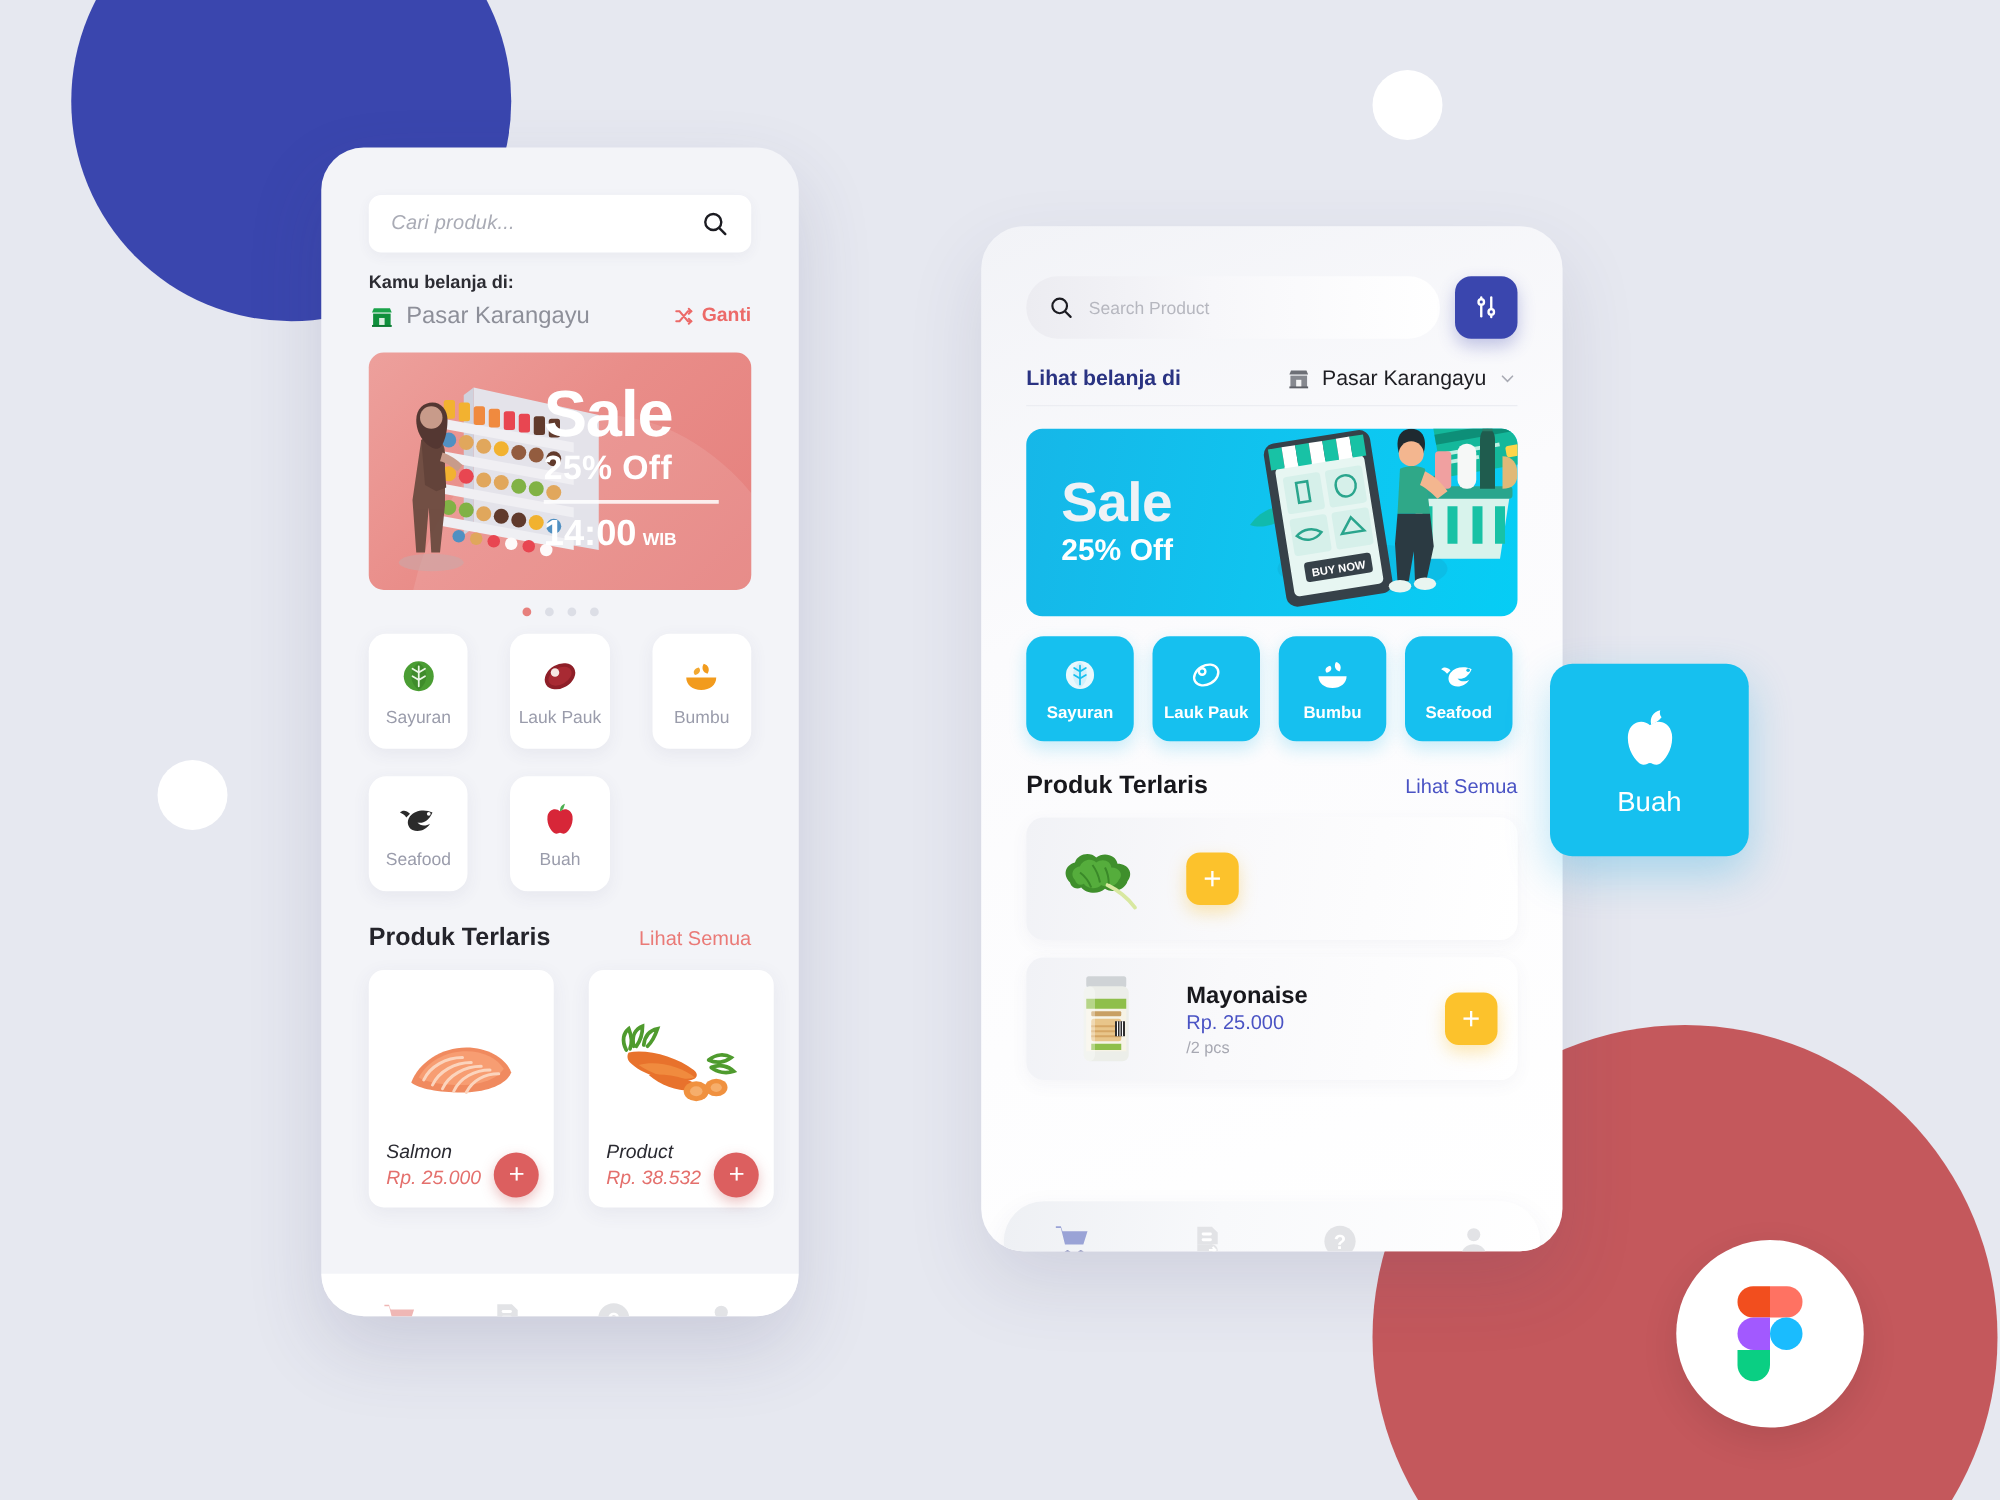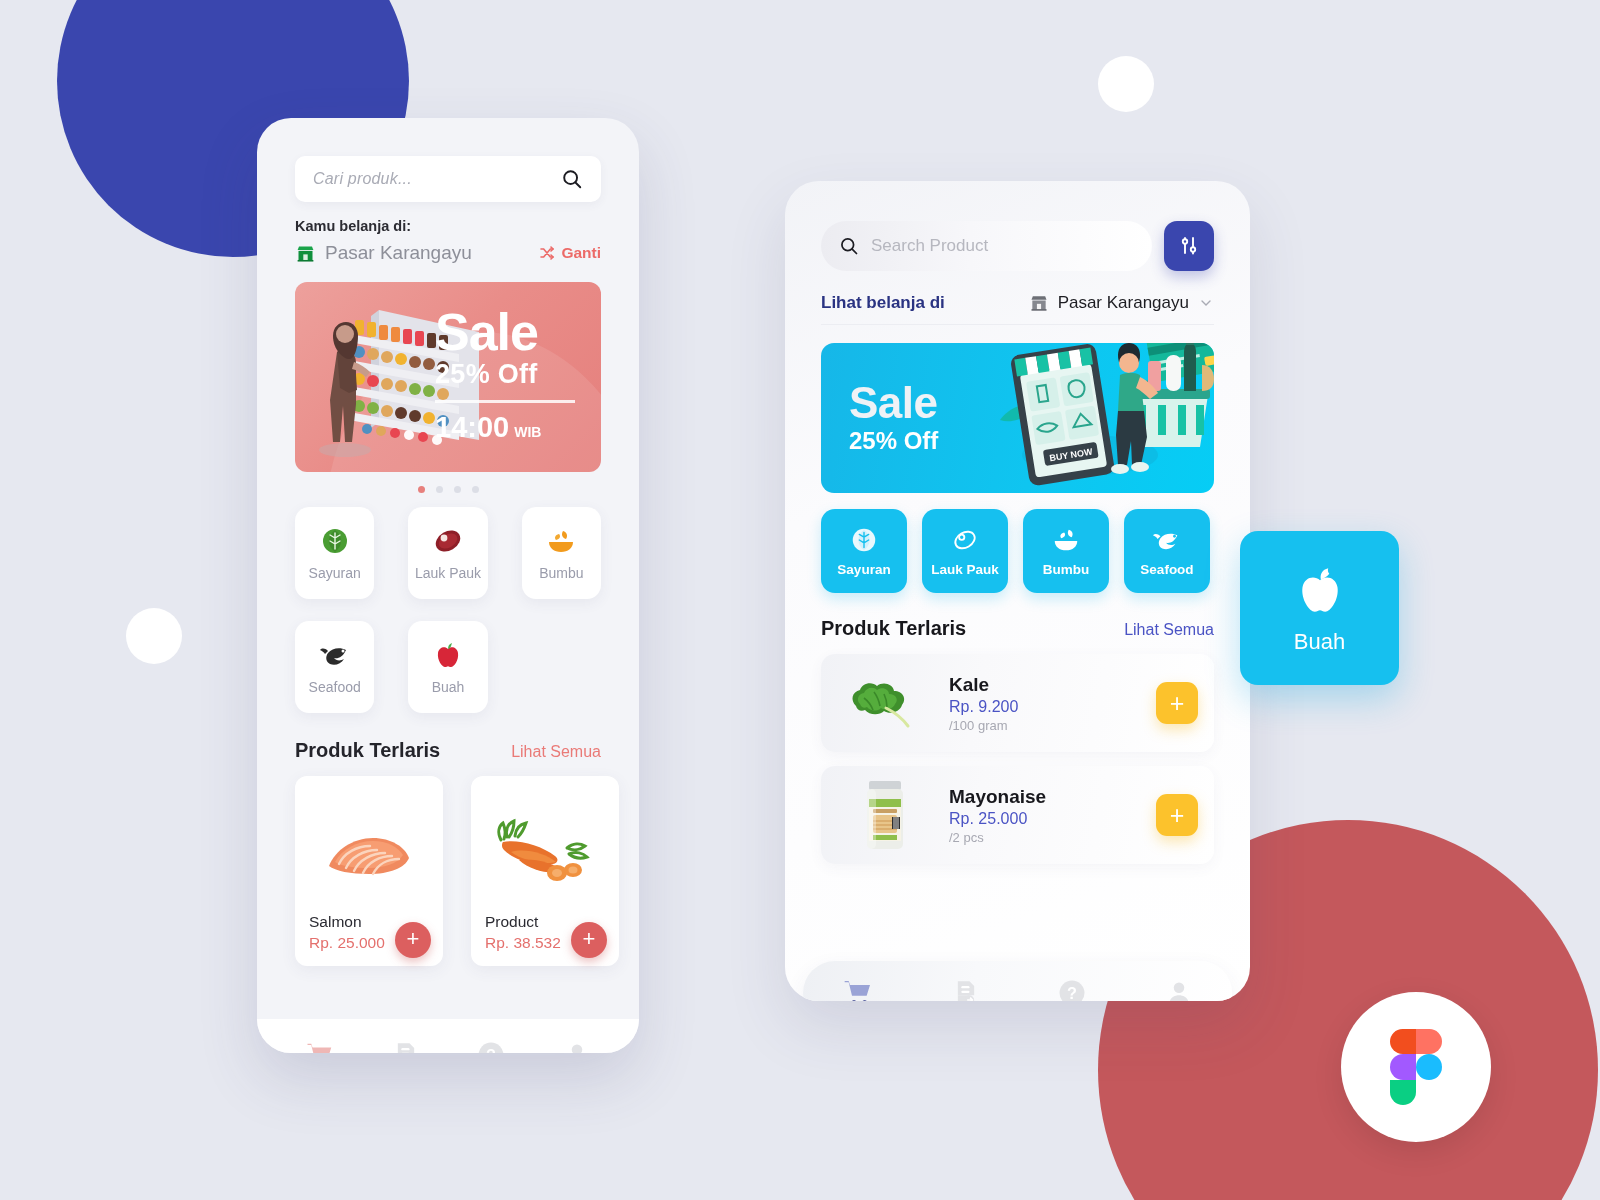--- a/index.html
+++ b/index.html
@@ -93,21 +93,21 @@
   .cat-card .cname { font-size:14px; color:#9a9cab; }
 
   .sec-head { margin-top:26px; display:flex; align-items:baseline; justify-content:space-between; }
   .sec-title { font-size:20px; font-weight:700; color:#24242b; }
   .sec-link  { font-size:16px; color:#ea7a77; }
 
   .prod-row { margin-top:14px; display:flex; gap:28px; }
   .prod-card {
     flex:1; background:#fff; border-radius:12px; height:190px; position:relative;
     box-shadow:0 4px 16px rgba(70,70,110,.07); padding:14px;
-    display:flex; flex-direction:column;
+    display:flex; flex-direction:column;font-style:italic;
   }
   .prod-card .img { flex:1; display:flex; align-items:center; justify-content:center; }
   .prod-card .pname { font-size:15.5px; color:#2a2a31; }
   .prod-card .pprice { font-size:15.5px; color:#e4706d; margin-top:3px; }
   .fab-red {
     position:absolute; right:12px; bottom:8px; width:36px; height:36px; border-radius:50%;
     background:#dc5f5f; color:#fff; font-size:22px; line-height:34px; text-align:center; font-weight:400;
     box-shadow:0 4px 10px rgba(200,80,80,.35);
   }
 
@@ -123,21 +123,21 @@
     box-shadow:0 26px 60px rgba(60,60,110,.13);
   }
   #phone-right .screen { position:relative; width:100%; height:100%; padding:0 36px; }
 
   .r-searchrow { margin-top:40px; display:flex; align-items:center; gap:12px; }
   .r-search {
     flex:1; height:50px; border-radius:25px;
     background:linear-gradient(90deg,#ececf1 0%,#f7f7fa 45%,#ffffff 100%);
     display:flex; align-items:center; padding:0 18px; gap:12px;
   }
-  .r-search .ph { font-size:17px; color:#b6b7bf; }
+  .r-search .ph { font-size:14px; color:#b6b7bf; }
   .filter-btn {
     width:50px; height:50px; border-radius:13px; background:#3a46ae;
     display:flex; align-items:center; justify-content:center;
     box-shadow:0 6px 14px rgba(58,70,174,.30);
   }
 
   .r-storerow { margin-top:22px; display:flex; align-items:center; justify-content:space-between; padding-bottom:11px; border-bottom:1px solid #ecedf2; }
   .r-storelabel { font-size:17px; font-weight:700; color:#2a3382; }
   .r-storepick { display:flex; align-items:center; gap:9px; }
   .r-storename { font-size:17px; color:#1d1d22; }
@@ -637,25 +637,20 @@
           <path d="M22 36c-4-4-2-10 4-11 2-5 9-7 13-3 5-4 12-1 12 4 7 0 10 6 6 10-2 5-9 7-14 4-4 4-11 3-14-1-3 2-6 0-7-3z"></path>
         </g>
         <path d="M48 40c8 4 16 10 22 18" stroke="#d8e8a0" stroke-width="3" fill="none" stroke-linecap="round"></path>
         <g stroke="#2f7a21" stroke-width="1.6" fill="none" opacity=".7">
           <path d="M26 30c4 3 7 7 9 12"></path>
               <path d="M36 24c3 4 5 9 6 14"></path>
               <path d="M46 26c2 4 3 9 3 13"></path>
         </g>
       </svg>
     </span>
-    <span class="info">
-      <span class="rname" style="display:block">Kale</span>
-      <span class="rprice" style="display:block">Rp. 9.200</span>
-      <span class="runit" style="display:block">/100 gram</span>
-    </span>
     <span class="fab-yellow">+</span>
   </div>
 
   <div class="r-prod">
     <span class="thumb">
       <svg width="64" height="76" viewBox="0 0 64 76">
         <rect x="16" y="4" width="32" height="9" rx="2" fill="#cfd3d6"></rect>
         <rect x="14" y="12" width="36" height="60" rx="5" fill="#eceee9"></rect>
         <rect x="16" y="24" width="32" height="40" fill="#f6f3e6"></rect>
         <rect x="16" y="22" width="32" height="8" fill="#8fbf4a"></rect>

